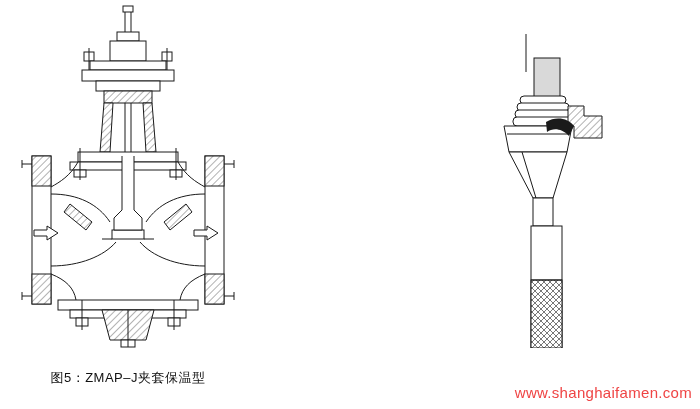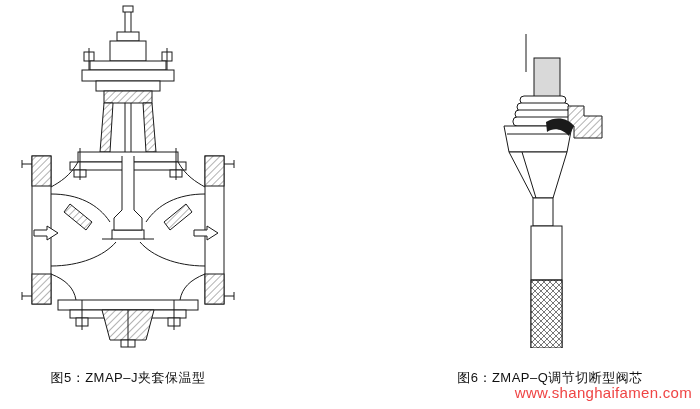--- a/index.html
+++ b/index.html
@@ -180,17 +180,16 @@
         </g>
 
         <g>
           <rect x="49" y="168" width="20" height="28" fill="#fff"></rect>
           <rect x="47" y="196" width="31" height="122" fill="#fff"></rect>
           <rect x="47" y="250" width="31" height="68" fill="url(#xB)"></rect>
           <line x1="47" y1="250" x2="78" y2="250"></line>
         </g>
       </g>
     </svg>
-    <figcaption class="caption">图6：ZMAP–Q调节切断型阀芯</figcaption>
   </figure>
 
   <div class="watermark" style="color: #ef4444;">www.shanghaifamen.com</div>
 </div>
 
 </body></html>

